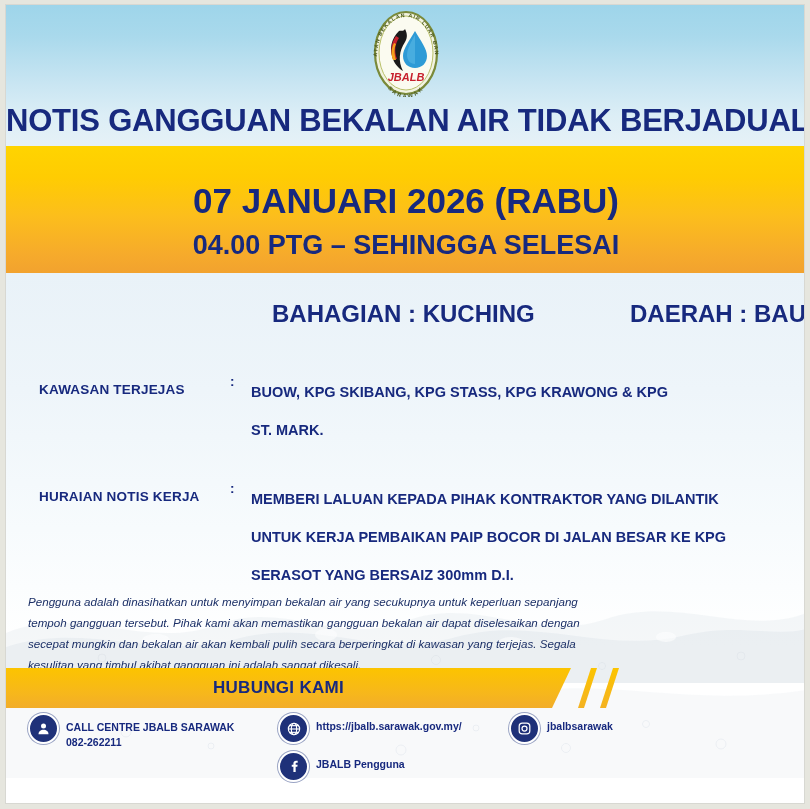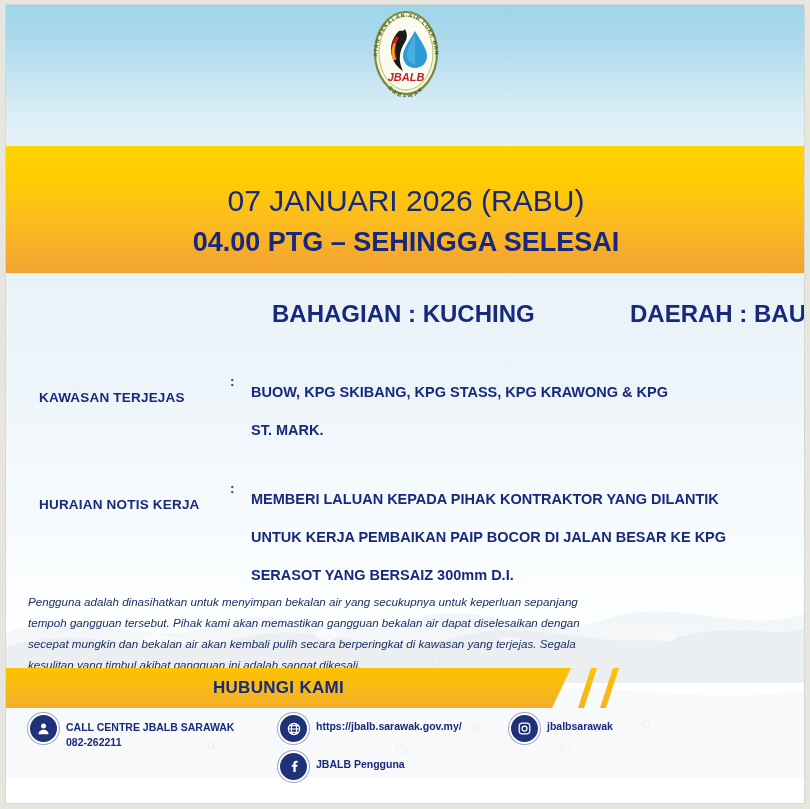--- a/index.html
+++ b/index.html
@@ -34,21 +34,21 @@
     font-family:"Liberation Sans", sans-serif;
     white-space:nowrap;
   }
 
   
   .datebar{
     position:absolute;left:0;top:141px;width:800px;height:127px;
     background:linear-gradient(to bottom,#ffd400 0%,#ffcc02 25%,#fcbe1c 55%,#f6ab2b 85%,#f2a22f 100%);
     display:flex;flex-direction:column;align-items:center;justify-content:center;
   }
-  .datebar .l1{color:#17297e;font-size:30px;font-weight:normal;line-height:1.45;margin-top:22px;}
+  .datebar .l1{color:#17297e;font-size:35px;font-weight:bold;line-height:1.45;margin-top:22px;}
   .datebar .l2{color:#17297e;font-size:27px;font-weight:bold;line-height:1.45;}
 
   
   .body{
     position:absolute;left:0;top:268px;width:800px;height:532px;
     background:linear-gradient(to bottom,#e9f2f8 0%,#eef5fa 22%,#f7fbfd 48%,#ffffff 70%,#ffffff 100%);
     overflow:hidden;
   }
   
   .splash{
@@ -61,21 +61,21 @@
   }
 
   .regionrow{
     position:absolute;left:0;top:27px;width:800px;
     text-align:right;color:#17297e;font-size:24px;font-weight:bold;
   }
   .regionrow span.gap{display:inline-block;width:82px;}
 
   .field{position:absolute;left:0;width:800px;}
   .field .lbl{
-    position:absolute;left:33px;top:16px;
+    position:absolute;left:33px;top:8px;
     color:#17297e;font-size:13.5px;font-weight:bold;letter-spacing:.2px;
   }
   .field .colon{
     position:absolute;left:224px;top:0;
     color:#17297e;font-size:13.5px;font-weight:bold;
   }
   .field .val{
     position:absolute;left:245px;top:-1px;width:520px;
     color:#17297e;font-size:14.5px;font-weight:bold;line-height:38px;
   }
@@ -147,20 +147,21 @@
         <text x="39" y="72" text-anchor="middle" font-family="'Liberation Sans',sans-serif" font-size="11" font-weight="bold" font-style="italic" fill="#c7202c">JBALB</text>
         <text font-family="'Liberation Sans',sans-serif" font-size="5.2" font-weight="bold" fill="#4b5a1f" letter-spacing="1.1">
           <textPath href="#arcTop" startOffset="50%" text-anchor="middle">JABATAN BEKALAN AIR LUAR BANDAR</textPath>
         </text>
         <text font-family="'Liberation Sans',sans-serif" font-size="5.6" font-weight="bold" fill="#4b5a1f" letter-spacing="2">
           <textPath href="#arcBot" startOffset="50%" text-anchor="middle">SARAWAK</textPath>
         </text>
       </svg>
     </div>
 
+    <div class="title">NOTIS GANGGUAN BEKALAN AIR TIDAK BERJADUAL</div>
   </div>
 
   <div class="datebar">
     <div class="l1">07 JANUARI 2026 (RABU)</div>
     <div class="l2">04.00 PTG  – SEHINGGA SELESAI</div>
   </div>
 
   <div class="body">
 
     <svg class="splash" viewBox="0 0 800 120" preserveAspectRatio="none">

